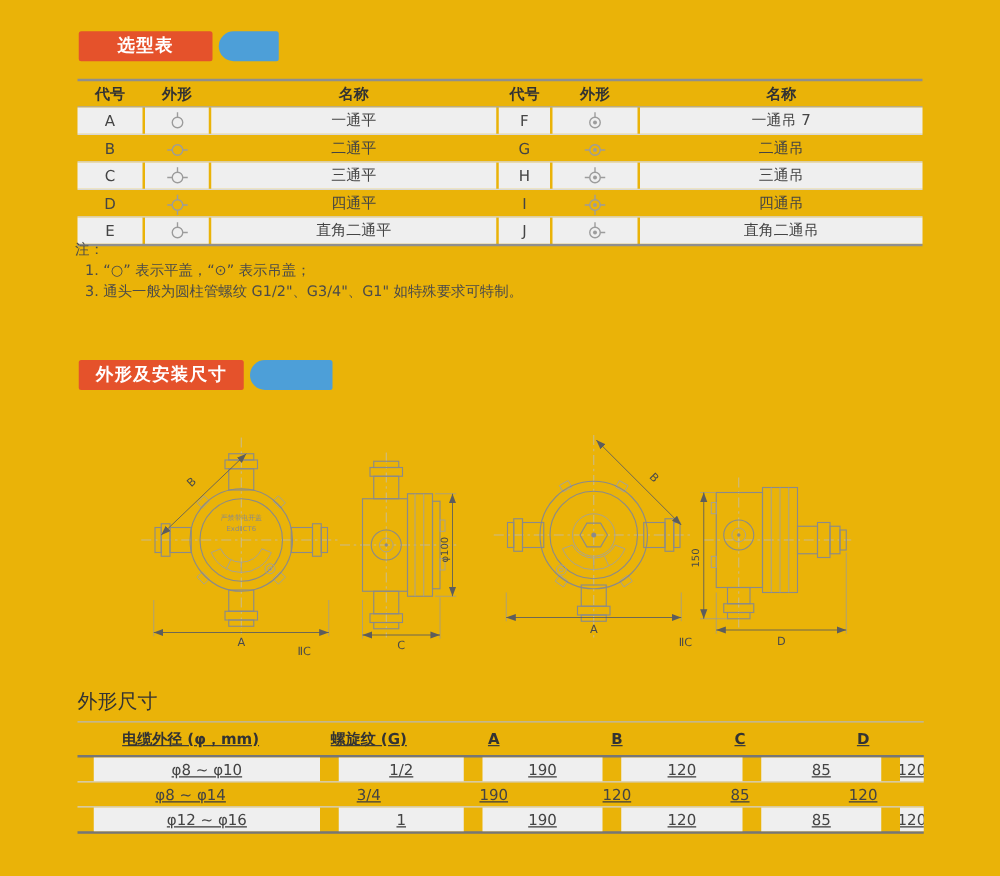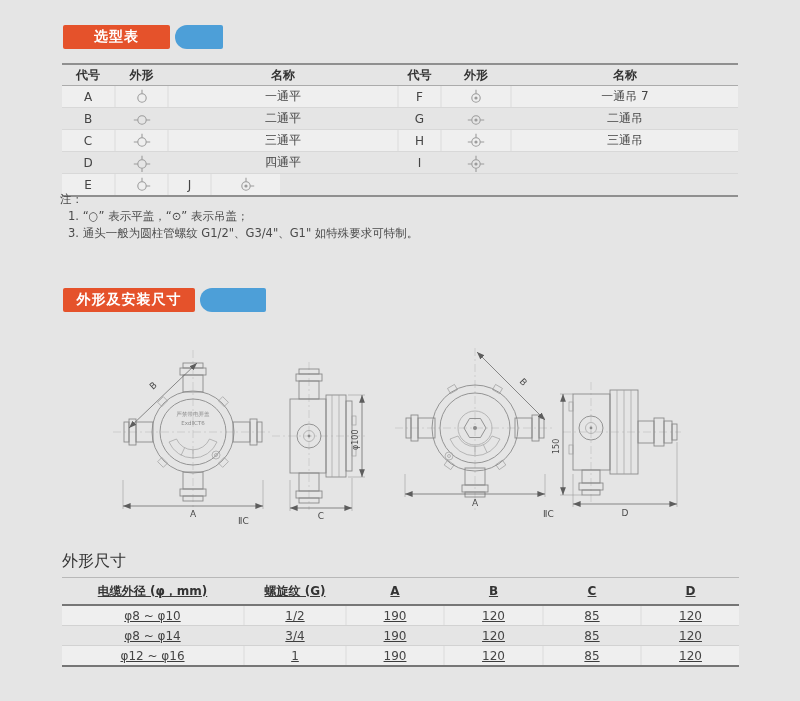--- a/index.html
+++ b/index.html
@@ -1,17 +1,17 @@
 <!DOCTYPE html>
 <html><head>
 <meta charset="utf-8">
 <style>
   html,body{margin:0;padding:0;background:#fff;}
   .page{
-    position:relative;width:800px;height:701px;background:#e5e5e5;overflow:hidden;
+    position:relative;width:800px;height:701px;background:#eab308;overflow:hidden;
     font-family:"DejaVu Sans","Liberation Sans",sans-serif;color:#3d3d3d;
   }
   
   .banner{position:absolute;display:flex;align-items:center;height:24px;}
   .banner-orange{
     background:#E5522B;color:#fff;font-size:14px;font-weight:bold;height:24px;
     display:flex;align-items:center;justify-content:center;border-radius:2px;
     letter-spacing:1px;
   }
   .banner-blue{
@@ -58,21 +58,21 @@
   .dim-title{position:absolute;left:62px;top:551px;font-size:16px;color:#333;}
   .dim-table{
     position:absolute;left:62px;top:577px;width:677px;
     border-top:1px solid #b8b8b8;border-bottom:2px solid #767676;
     font-size:12px;
     text-decoration:underline;
   }
   .dim-head{height:26px;border-bottom:2px solid #767676;font-weight:bold;color:#333;}
   .dim-row{height:19px;border-bottom:1px solid #d2d2d2;color:#444;}
   .dim-row:last-child{border-bottom:none;}
-  .dim-row.odd .cell{background:#efefef;}
+  .dim-row.odd .cell{background:#efefef;margin-left:13px;}
   .dc1{width:181px;} .dc2{width:100px;} .dc3{width:96px;}
   .dc4{width:97px;}  .dc5{width:96px;}  .dc6{flex:1;}
 </style>
 </head>
 <body>
 
 <div class="page">
 
   <div class="banner" id="banner1">
     <div class="banner-orange">选型表</div>
@@ -159,38 +159,41 @@
       </div>
       <div class="cell sc3">四通平</div>
       <div class="cell sc4">I</div>
       <div class="cell sc5">
         <svg class="shape-icon" width="18" height="18" viewBox="0 0 18 18">
           <circle class="st" cx="9" cy="10" r="4.2"></circle>
             <path class="st" d="M4.8,10 H0.8 M13.2,10 H17.2 M9,5.8 V1.8 M9,14.2 V18"></path>
             <circle class="dot" cx="9" cy="10" r="1.6"></circle>
         </svg>
       </div>
+      <div class="cell sc6">四通吊</div>
     </div>
 
     <div class="t-row sel-row odd">
       <div class="cell sc1">E</div>
       <div class="cell sc2">
         <svg class="shape-icon" width="18" height="18" viewBox="0 0 18 18">
           <circle class="st" cx="9" cy="10" r="4.2"></circle>
             <path class="st" d="M9,5.8 V1.8 M13.2,10 H17.2"></path>
         </svg>
       </div>
+      <div class="cell sc3">直角二通平</div>
       <div class="cell sc4">J</div>
       <div class="cell sc5">
         <svg class="shape-icon" width="18" height="18" viewBox="0 0 18 18">
           <circle class="st" cx="9" cy="10" r="4.2"></circle>
             <path class="st" d="M9,5.8 V1.8 M13.2,10 H17.2"></path>
             <circle class="dot" cx="9" cy="10" r="1.6"></circle>
         </svg>
       </div>
+      <div class="cell sc6">直角二通吊</div>
     </div>
   </div>
 
   <div class="notes">
     <div>注：</div>
     <div class="note-item">1. “○” 表示平盖，“⊙” 表示吊盖；</div>
     <div class="note-item">3. 通头一般为圆柱管螺纹 G1/2"、G3/4"、G1" 如特殊要求可特制。</div>
   </div>
 
   <div class="banner" id="banner2">

